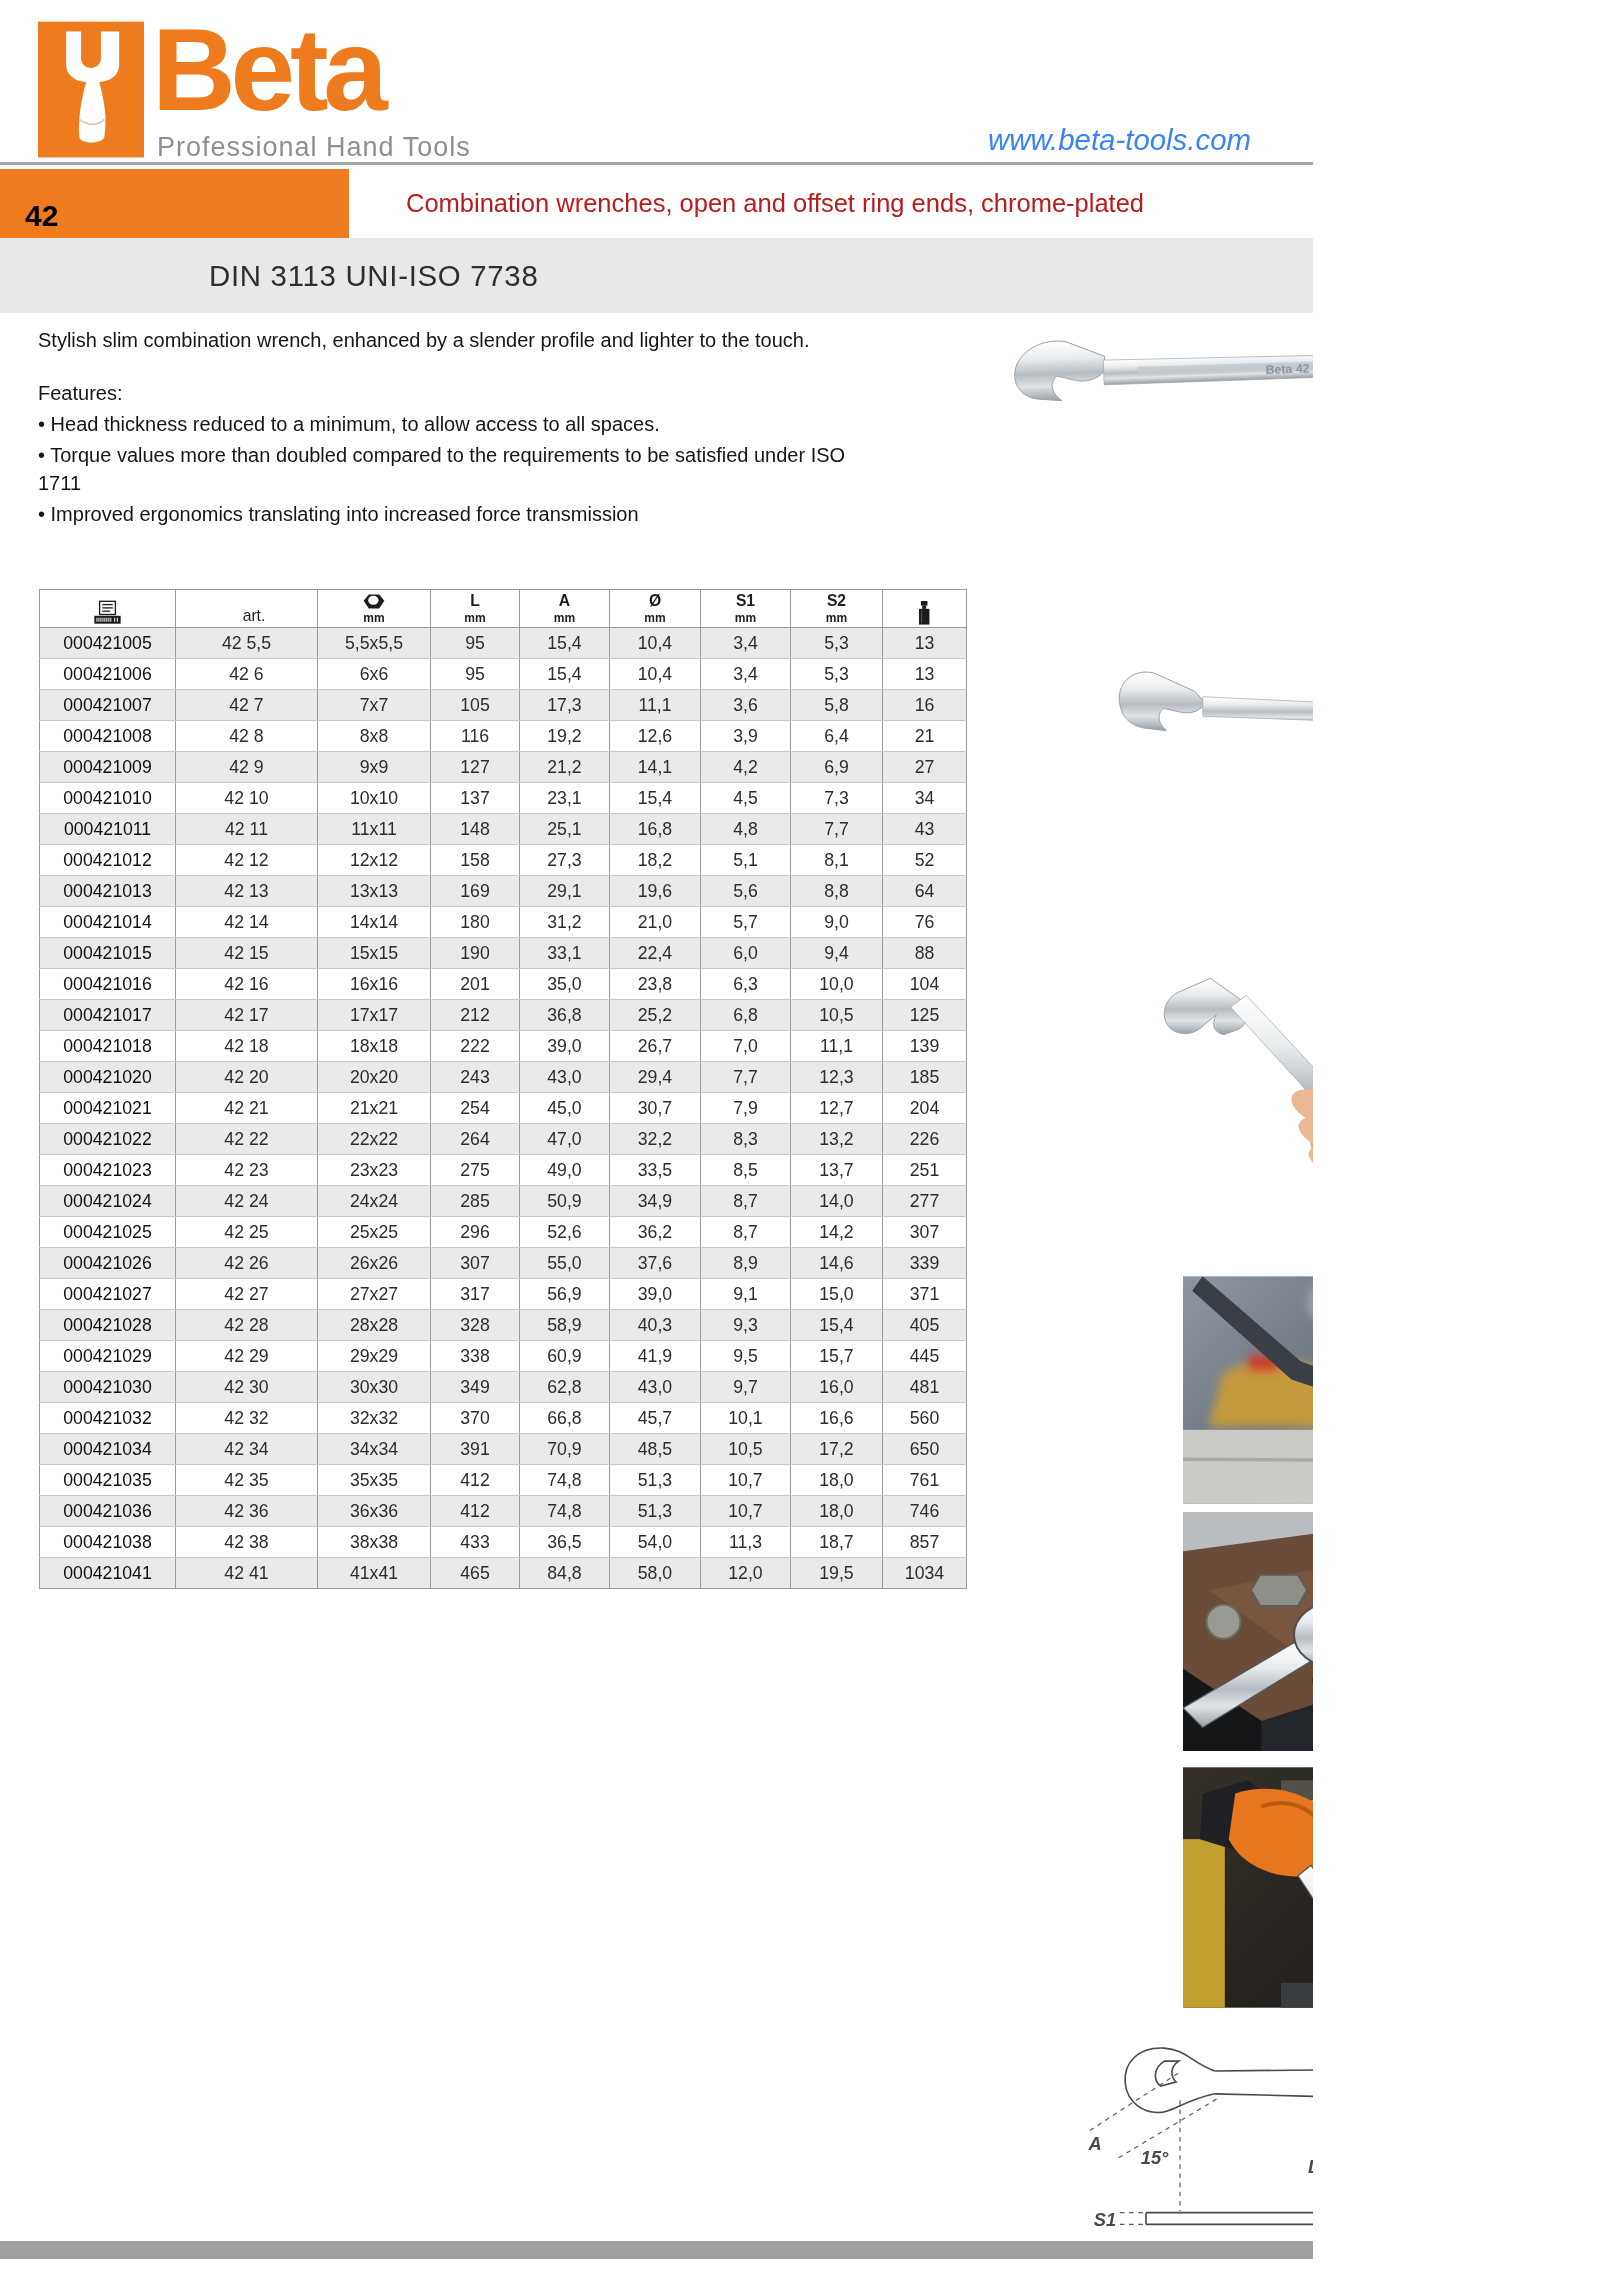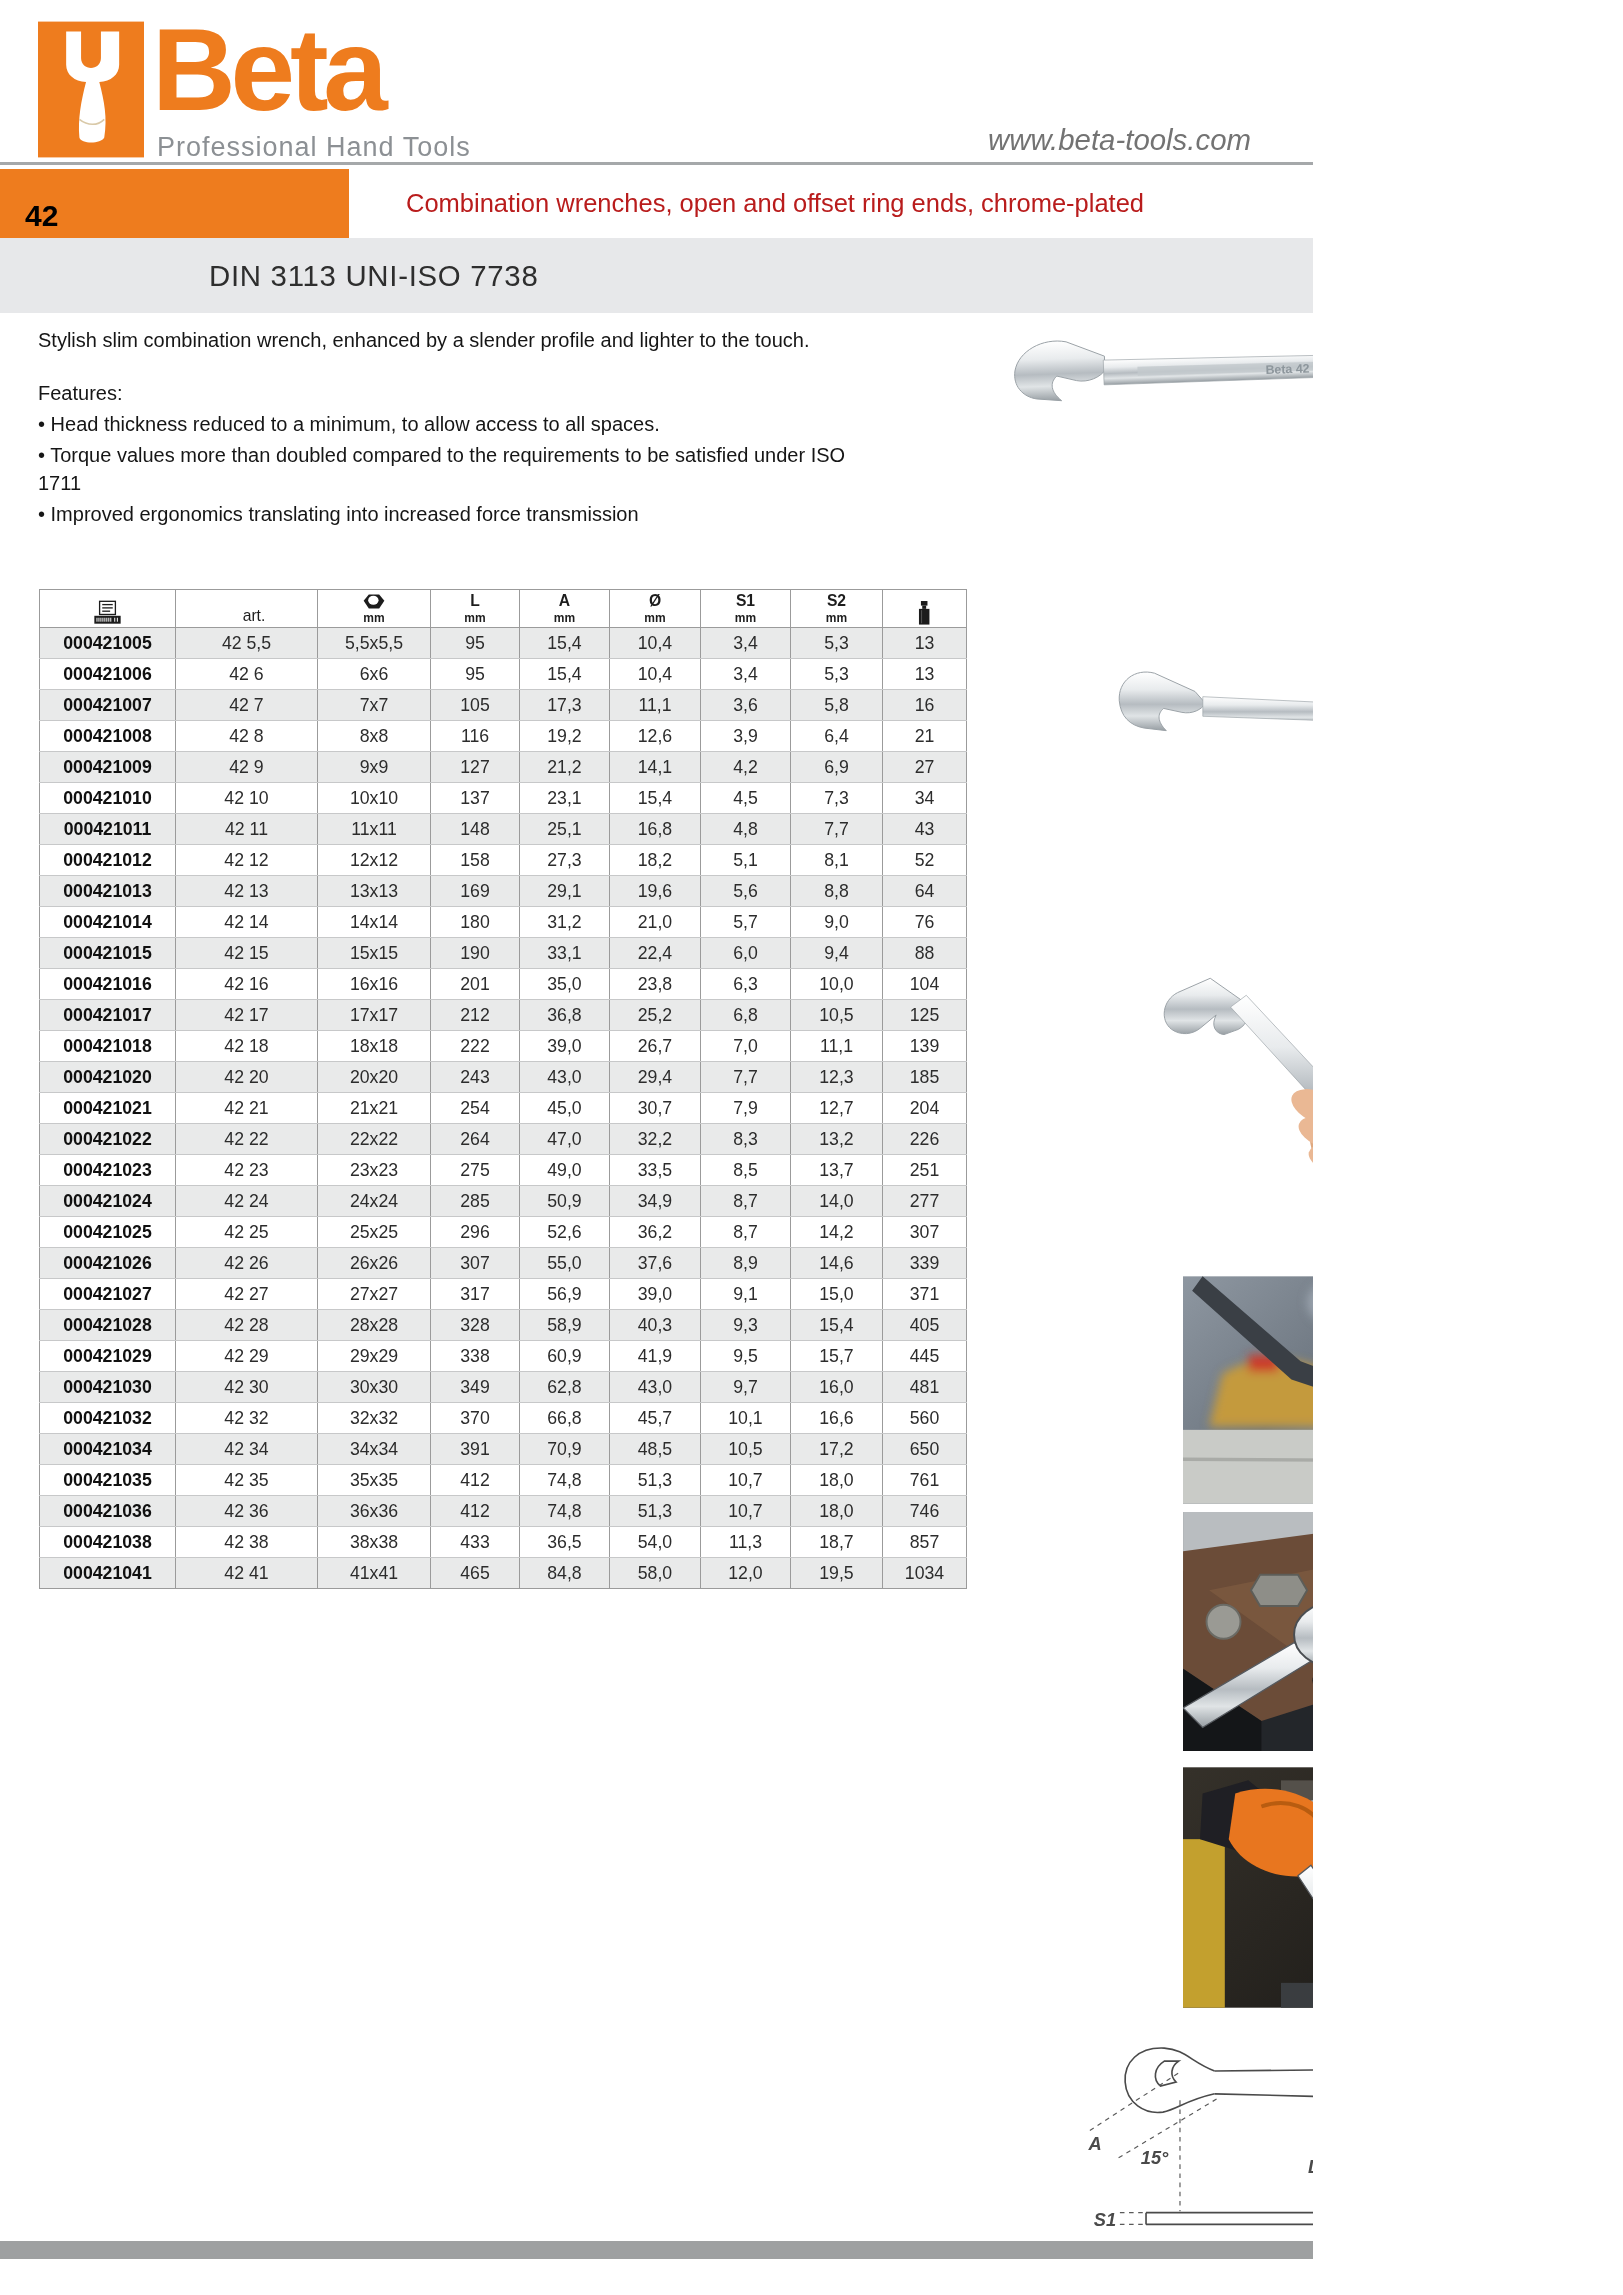--- a/index.html
+++ b/index.html
@@ -11,21 +11,21 @@
         font-family:"Liberation Sans",sans-serif;overflow:hidden;}
 
   
   .logo-icon{position:absolute;left:38px;top:21px;width:106px;height:137px;}
   .beta-word{position:absolute;left:152px;top:5.2px;width:327px;height:131px;
              font-size:116px;font-weight:bold;color:var(--orange);
              letter-spacing:-5.2px;line-height:131px;}
   .tagline{position:absolute;left:157px;top:132px;font-size:27px;color:#8c9094;
            letter-spacing:1px;}
   .website{position:absolute;right:62px;top:123px;font-size:29.4px;font-style:italic;
-           color:#737373;}
+           color:#3b82f6;}
   .divider{position:absolute;left:0;top:162px;width:100%;height:2.6px;background:#a5a8aa;}
 
   .pagenum-box{position:absolute;left:0;top:169px;width:349px;height:69px;
                background:var(--orange);}
   .pagenum{position:absolute;left:25px;top:12px;height:69px;line-height:69px;
            font-size:30px;font-weight:bold;color:#000000;}
   .page-title{position:absolute;left:366px;top:169px;height:69px;line-height:69px;
               font-size:25.5px;font-weight:normal;color:#b91c1c;white-space:nowrap;margin-left:40px;}
 
   .din-band{position:absolute;left:0;top:238px;width:100%;height:75px;background:var(--band);}
@@ -45,21 +45,21 @@
               border-right:1.3px solid var(--tborder);text-align:center;
               vertical-align:middle;padding:0;}
   .spec-table thead th{height:37px;background:#fff;border-top:1.3px solid var(--tborder);
               border-bottom:1.3px solid var(--tborder);font-size:15.7px;font-weight:bold;
               color:#1d1d1d;}
   .spec-table td{height:30px;font-size:17.7px;color:#2c2c2c;
               border-top:1.3px solid var(--rowline);border-bottom:1.3px solid var(--rowline);}
   .spec-table tbody tr:nth-child(odd){background:var(--rowalt);}
   .spec-table tbody tr:nth-child(even){background:#fff;}
   .spec-table tbody tr:last-child td{border-bottom:1.3px solid var(--tborder);}
-  .spec-table td:first-child{font-weight:bold;color:#101010;}
+  .spec-table td:first-child{font-weight:normal;color:#101010;}
   .hdr-stack{display:flex;flex-direction:column;align-items:center;justify-content:flex-end;
              gap:1.3px;height:34px;padding-bottom:1.3px;}
   .hdr-unit{font-size:12px;font-weight:bold;}
 
   
   .abs{position:absolute;}
 
   
   .footer-bar{position:absolute;left:0;top:2241px;width:100%;height:18.3px;background:var(--footer);}
   .diagram-label{font-style:italic;font-weight:bold;}

